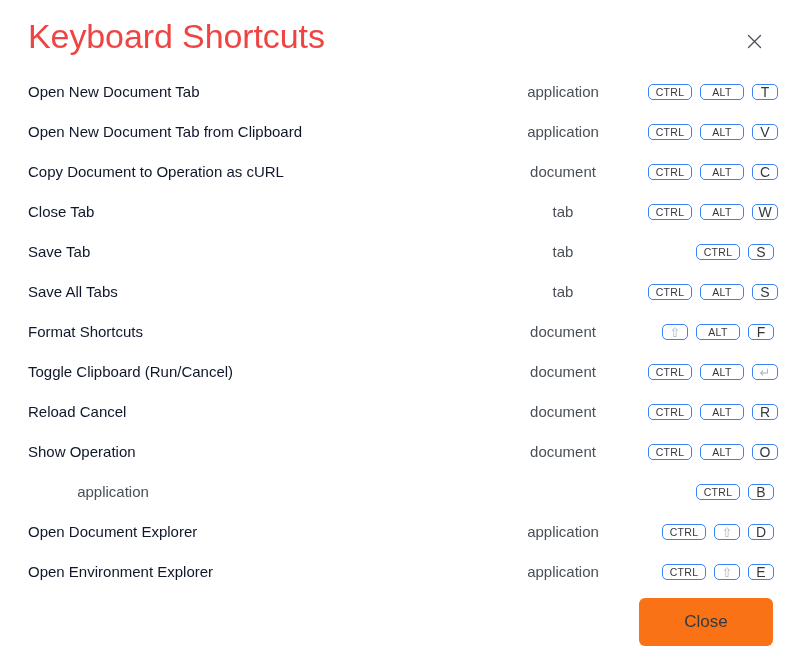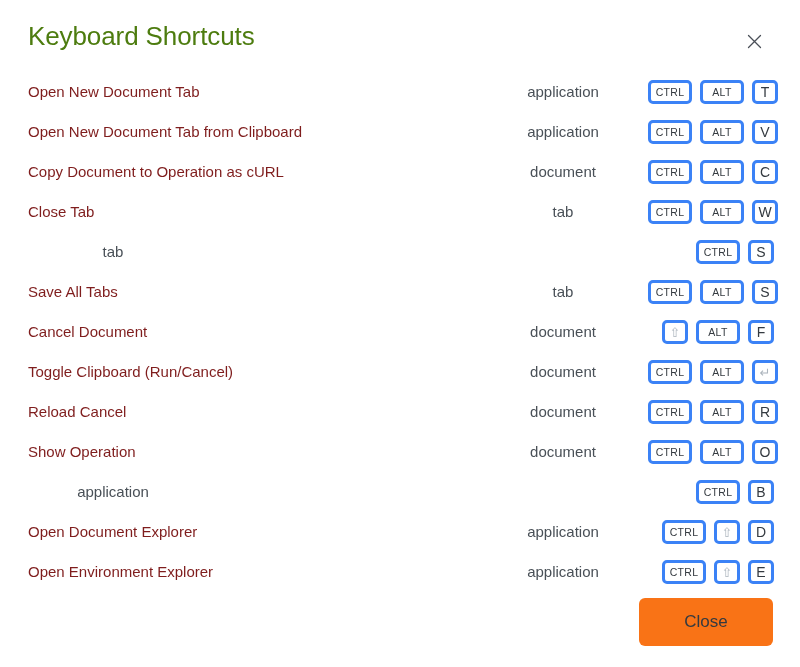--- a/index.html
+++ b/index.html
@@ -26,24 +26,24 @@
   
   .modal-header {
     position: relative;
     height: 72px;
     flex: 0 0 72px;
     display: flex;
     align-items: center;
     padding: 0 26px 0 28px;
   }
   .modal-title {
-    font-size: 26px;
+    font-size: 34px;
     line-height: 30px;
     font-weight: 400;
-    color: #4d7c0f;
+    color: #ef4444;
     letter-spacing: -0.1px;
     white-space: nowrap;
   }
   .close-x {
     position: absolute;
     right: 34px;
     top: 29px;
     width: 24px;
     height: 24px;
     display: flex;
@@ -70,21 +70,21 @@
   }
   .shortcut-row {
     display: flex;
     align-items: center;
     height: 40px;
   }
   .shortcut-name {
     flex: 0 0 450px;
     font-size: 15px;
     line-height: 20px;
-    color: #7f1d1d;
+    color: #0f172a;
     white-space: nowrap;
     overflow: hidden;
   }
   .shortcut-category {
     flex: 0 0 170px;
     font-size: 15px;
     line-height: 20px;
     color: #495057;
     white-space: nowrap;
     text-align: center;
@@ -95,24 +95,24 @@
     align-items: center;
     justify-content: flex-end;
     gap: 8px;
   }
 
   
   .keycap {
     display: inline-flex;
     align-items: center;
     justify-content: center;
-    height: 24px;
+    height: 16px;
     min-width: 22px;
     padding: 0 6px;
-    border: 3px solid #3b82f6;
+    border: 1px solid #3b82f6;
     border-radius: 5px;
     background: #ffffff;
     color: #343a40;
     font-family: "Liberation Sans", sans-serif;
     font-size: 11px;
     line-height: 1;
     letter-spacing: 0.3px;
     white-space: nowrap;
   }
   .keycap.mod {
@@ -203,37 +203,38 @@
         <li class="shortcut-row">
           <div class="shortcut-name">Close Tab</div>
           <div class="shortcut-category">tab</div>
           <div class="shortcut-keys">
             <span class="keycap mod">CTRL</span>
             <span class="keycap mod">ALT</span>
             <span class="keycap letter">W</span>
           </div>
         </li>
         <li class="shortcut-row">
+          <div class="shortcut-name">Save Tab</div>
           <div class="shortcut-category">tab</div>
           <div class="shortcut-keys">
             <span class="keycap mod">CTRL</span>
             <span class="keycap letter">S</span>
           </div>
         </li>
         <li class="shortcut-row">
           <div class="shortcut-name">Save All Tabs</div>
           <div class="shortcut-category">tab</div>
           <div class="shortcut-keys">
             <span class="keycap mod">CTRL</span>
             <span class="keycap mod">ALT</span>
             <span class="keycap letter">S</span>
           </div>
         </li>
         <li class="shortcut-row">
-          <div class="shortcut-name">Cancel Document</div>
+          <div class="shortcut-name">Format Shortcuts</div>
           <div class="shortcut-category">document</div>
           <div class="shortcut-keys">
             <span class="keycap symbol">⇧</span>
             <span class="keycap mod">ALT</span>
             <span class="keycap letter">F</span>
           </div>
         </li>
         <li class="shortcut-row">
           <div class="shortcut-name">Toggle Clipboard (Run/Cancel)</div>
           <div class="shortcut-category">document</div>

